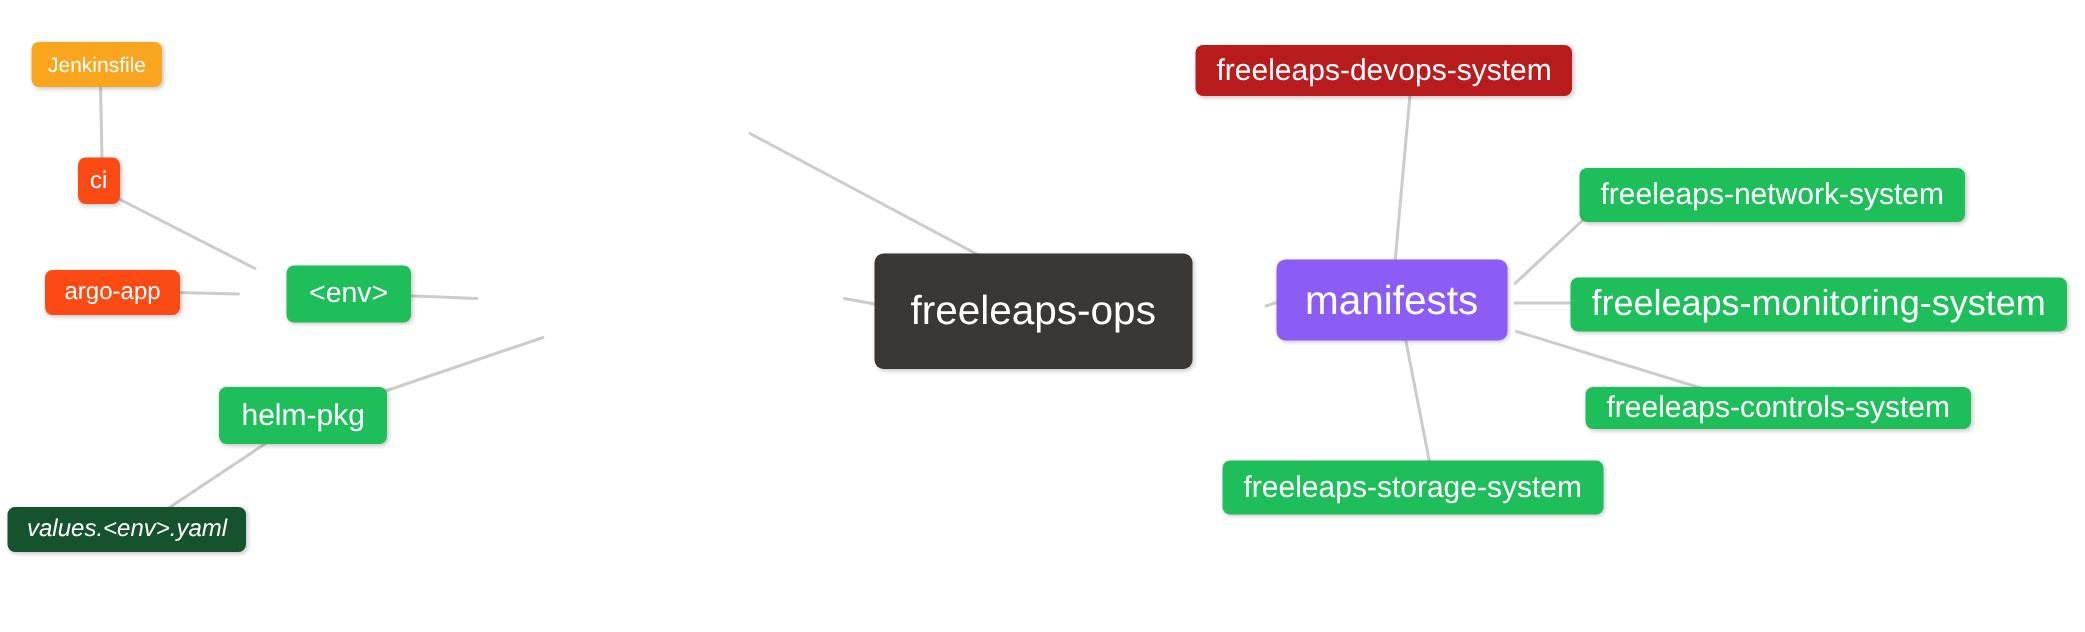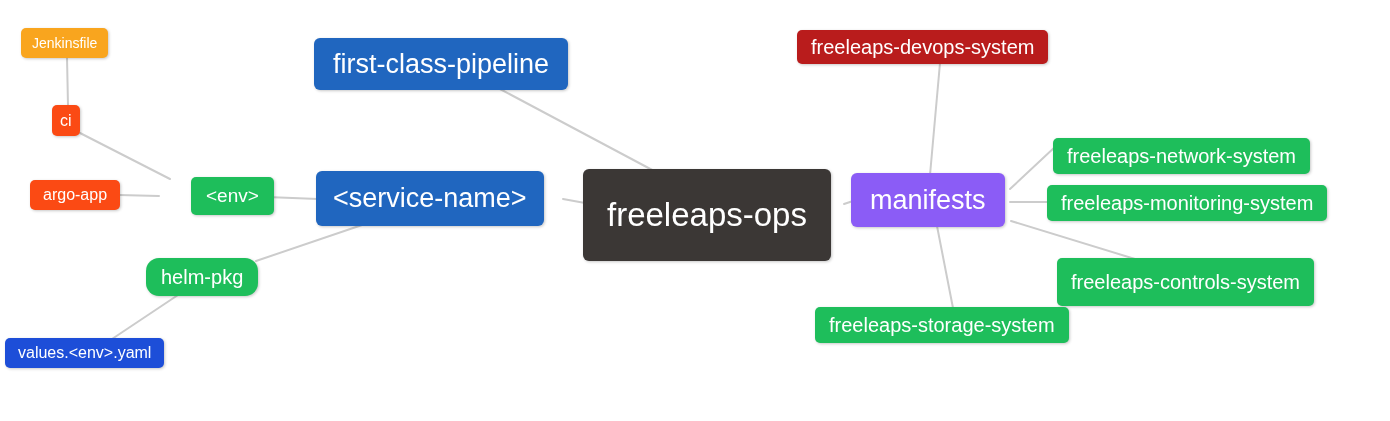--- a/index.html
+++ b/index.html
@@ -37,26 +37,26 @@
   }
   
   .n-jenkinsfile   { left: 21px;  top: 28px;  height: 30px; font-size: 14px; padding: 0 11px; }
   .n-ci            { left: 52px;  top: 105px; height: 31px; font-size: 16px; padding: 0 8px; }
   .n-argo-app      { left: 30px;  top: 180px; height: 30px; font-size: 16px; padding: 0 13px; }
   .n-env           { left: 157px; top: 177px; height: 38px; font-size: 19px; padding: 0 15px; margin-left: 34px; }
   .n-helm-pkg      { left: 146px; top: 258px; height: 38px; font-size: 20px; padding: 0 15px; }
   .n-values        { left: 5px;   top: 338px; height: 30px; font-size: 16px; padding: 0 13px; }
   .n-fcp           { left: 314px; top: 38px;  height: 52px; font-size: 27px; padding: 0 19px; border-radius: 6px; }
   .n-service       { left: 316px; top: 171px; height: 55px; font-size: 27px; padding: 0 17px; border-radius: 6px; }
-  .n-root          { left: 583px; top: 169px; height: 92px; font-size: 33px; padding: 0 24px; border-radius: 6px; }
+  .n-root          { left: 583px; top: 169px; height: 77px; font-size: 27px; padding: 0 24px; border-radius: 6px; }
   .n-manifests     { left: 851px; top: 173px; height: 54px; font-size: 27px; padding: 0 19px; border-radius: 6px; }
   .n-devops        { left: 797px;  top: 30px;  height: 34px; font-size: 20px; padding: 0 14px; }
-  .n-network       { left: 1053px; top: 112px; height: 36px; font-size: 20px; padding: 0 14px; margin-top: 26px; }
-  .n-monitoring    { left: 1047px; top: 185px; height: 36px; font-size: 20px; padding: 0 14px; }
-  .n-controls      { left: 1057px; top: 258px; height: 48px; font-size: 20px; padding: 0 14px; }
+  .n-network       { left: 1053px; top: 112px; height: 36px; font-size: 20px; padding: 0 14px; }
+  .n-monitoring    { left: 1047px; top: 185px; height: 36px; font-size: 24px; padding: 0 14px; }
+  .n-controls      { left: 1057px; top: 258px; height: 28px; font-size: 20px; padding: 0 14px; }
   .n-storage       { left: 815px;  top: 307px; height: 36px; font-size: 20px; padding: 0 14px; text-align: center; }
 </style>
 </head>
 <body>
 
 <div id="canvas">
 
   <svg id="edge-layer" viewBox="0 0 1390 421" xmlns="http://www.w3.org/2000/svg">
     <line x1="67" y1="57" x2="68" y2="106" style="stroke: rgb(204, 204, 204);"></line>
     <line x1="80" y1="133" x2="170" y2="179" style="stroke: rgb(204, 204, 204);"></line>
@@ -71,24 +71,22 @@
     <line x1="1010" y1="189" x2="1056" y2="146" style="stroke: rgb(204, 204, 204);"></line>
     <line x1="1010" y1="202" x2="1049" y2="202" style="stroke: rgb(204, 204, 204);"></line>
     <line x1="1011" y1="221" x2="1135" y2="259" style="stroke: rgb(204, 204, 204);"></line>
     <line x1="937" y1="226" x2="953" y2="308" style="stroke: rgb(204, 204, 204);"></line>
   </svg>
 
   <div class="node n-jenkinsfile" style="background: rgb(249, 165, 30);">Jenkinsfile</div>
   <div class="node n-ci" style="background: rgb(251, 74, 20);">ci</div>
   <div class="node n-argo-app" style="background: rgb(251, 74, 20);">argo-app</div>
   <div class="node n-env" style="background: rgb(30, 190, 91);">&lt;env&gt;</div>
-  <div class="node n-helm-pkg" style="background: rgb(30, 190, 91); border-radius: 13px;">helm-pkg</div>
-  <div class="node n-values" style="background: #1d4ed8;">values.&lt;env&gt;.yaml</div>
-  <div class="node n-fcp" style="background: rgb(32, 102, 191);">first-class-pipeline</div>
-  <div class="node n-service" style="background: rgb(32, 102, 191);">&lt;service-name&gt;</div>
+  <div class="node n-helm-pkg" style="background: rgb(30, 190, 91);">helm-pkg</div>
+  <div class="node n-values" style="background: #14532d; font-style: italic;">values.&lt;env&gt;.yaml</div>
   <div class="node n-root" style="background: rgb(59, 55, 53);">freeleaps-ops</div>
   <div class="node n-manifests" style="background: #8b5cf6;">manifests</div>
   <div class="node n-devops" style="background: #b91c1c;">freeleaps-devops-system</div>
   <div class="node n-network" style="background: rgb(30, 190, 91);">freeleaps-network-system</div>
   <div class="node n-monitoring" style="background: rgb(30, 190, 91);">freeleaps-monitoring-system</div>
   <div class="node n-controls" style="background: rgb(30, 190, 91);">freeleaps-controls-system</div>
   <div class="node n-storage" style="background: rgb(30, 190, 91);">freeleaps-storage-system</div>
 
 </div>
 

